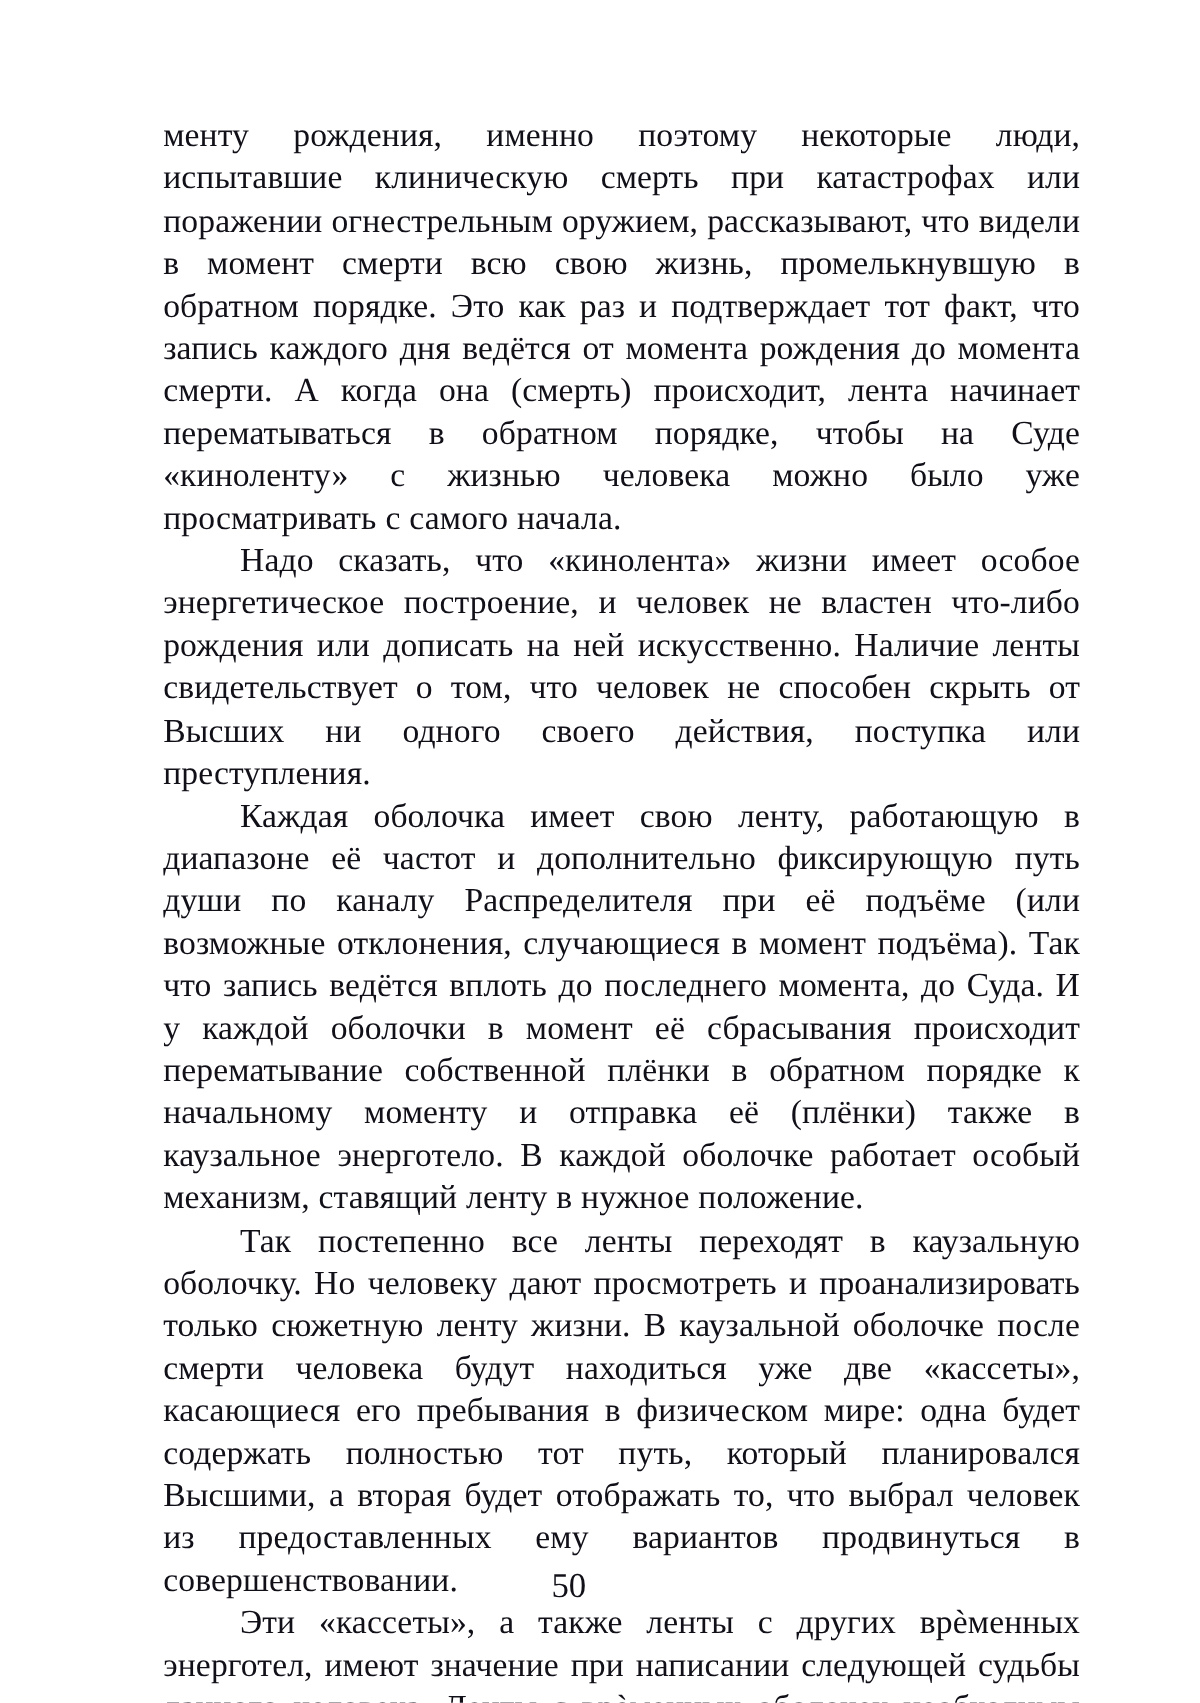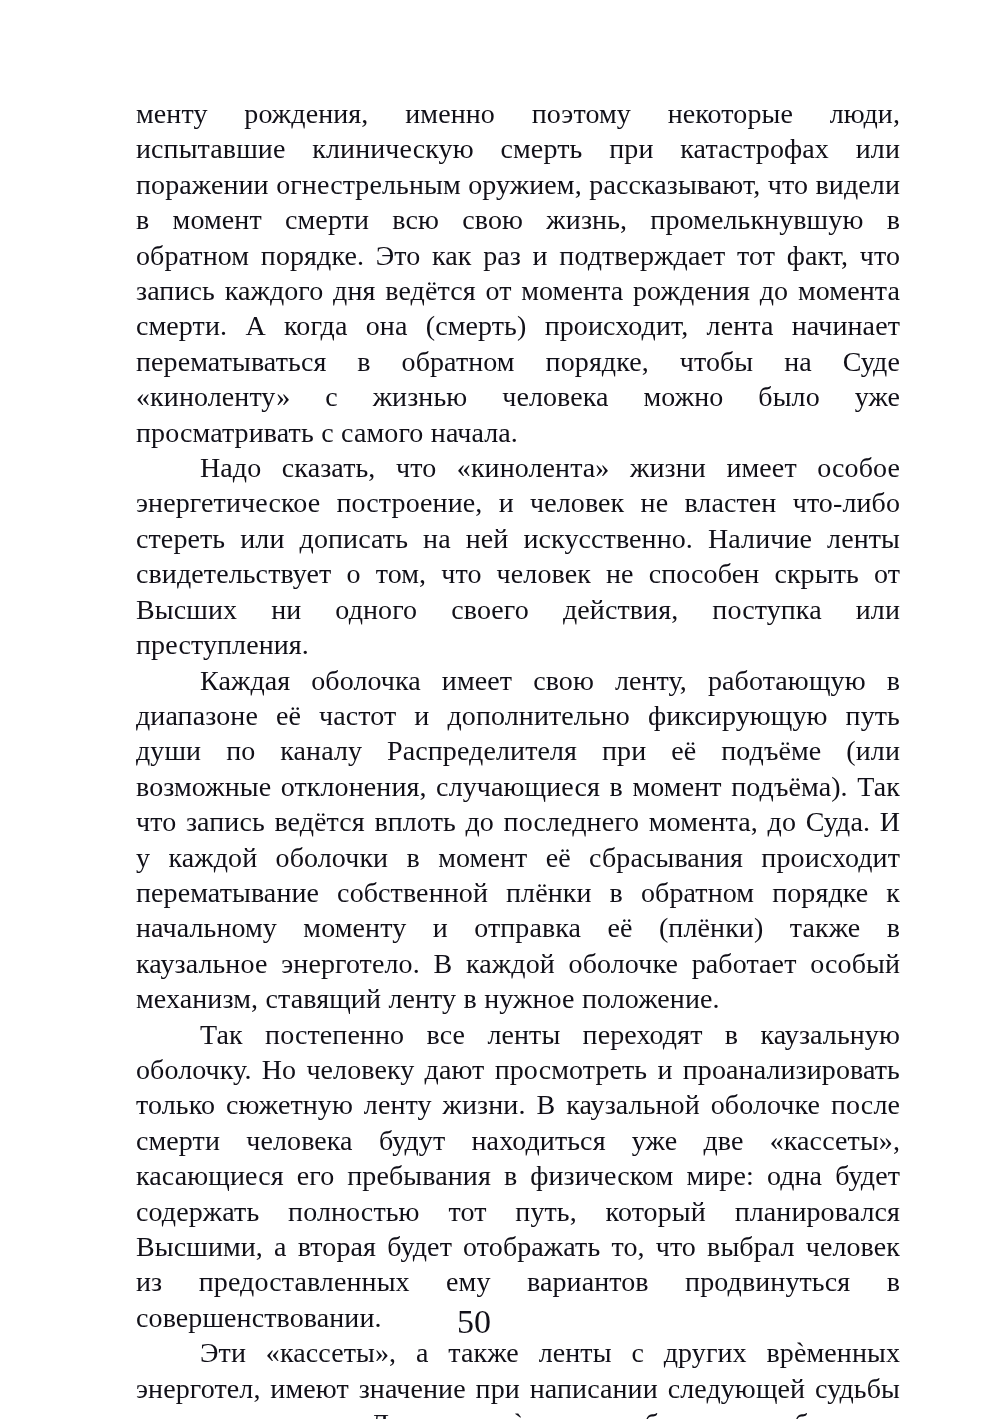--- a/index.html
+++ b/index.html
@@ -47,36 +47,36 @@
   .para.indented {
     text-indent: 64px;
   }
 
   .page-number {
     position: absolute;
     left: 0;
     top: 1306px;
     width: 924px;
     text-align: center;
-    font-size: 34px;
+    font-size: 29px;
     line-height: 32px;
     font-family: "Liberation Serif", "DejaVu Serif", serif;
     color: #111018;
     padding-left: 24px;
     box-sizing: border-box;
   }
 </style>
 </head>
 <body>
 
 <div class="page">
 
   <div class="text-column">
     <p class="para">менту рождения, именно поэтому некоторые люди, испытавшие клиническую смерть при катастрофах или поражении огнестрельным оружием, рассказывают, что видели в момент смерти всю свою жизнь, промелькнувшую в обратном порядке. Это как раз и подтверждает тот факт, что запись каждого дня ведётся от момента рождения до момента смерти. А когда она (смерть) происходит, лента начинает перематываться в обратном порядке, чтобы на Суде «киноленту» с жизнью человека можно было уже просматривать с самого начала.</p>
-    <p class="para indented">Надо сказать, что «кинолента» жизни имеет особое энергетическое построение, и человек не властен что-либо стереть или дописать на ней искусственно. Наличие ленты свидетельствует о том, что человек не способен скрыть от Высших ни одного своего действия, поступка или преступления.</p>
+    <p class="para indented">Надо сказать, что «кинолента» жизни имеет особое энергетическое построение, и человек не властен что-либо рождения или дописать на ней искусственно. Наличие ленты свидетельствует о том, что человек не способен скрыть от Высших ни одного своего действия, поступка или преступления.</p>
     <p class="para indented">Каждая оболочка имеет свою ленту, работающую в диапазоне её частот и дополнительно фиксирующую путь души по каналу Распределителя при её подъёме (или возможные отклонения, случающиеся в момент подъёма). Так что запись ведётся вплоть до последнего момента, до Суда. И у каждой оболочки в момент её сбрасывания происходит перематывание собственной плёнки в обратном порядке к начальному моменту и отправка её (плёнки) также в каузальное энерготело. В каждой оболочке работает особый механизм, ставящий ленту в нужное положение.</p>
     <p class="para indented">Так постепенно все ленты переходят в каузальную оболочку. Но человеку дают просмотреть и проанализировать только сюжетную ленту жизни. В каузальной оболочке после смерти человека будут находиться уже две «кассеты», касающиеся его пребывания в физическом мире: одна будет содержать полностью тот путь, который планировался Высшими, а вторая будет отображать то, что выбрал человек из предоставленных ему вариантов продвинуться в совершенствовании.</p>
     <p class="para indented">Эти «кассеты», а также ленты с других врѐменных энерготел, имеют значение при написании следующей судьбы данного человека. Ленты с врѐменных оболочек необходимы при анализе его энергетических задолженностей и прочего. Они передаются Учре-</p>
   </div>
 
   <div class="page-number">50</div>
 
 </div>
 
 </body></html>

